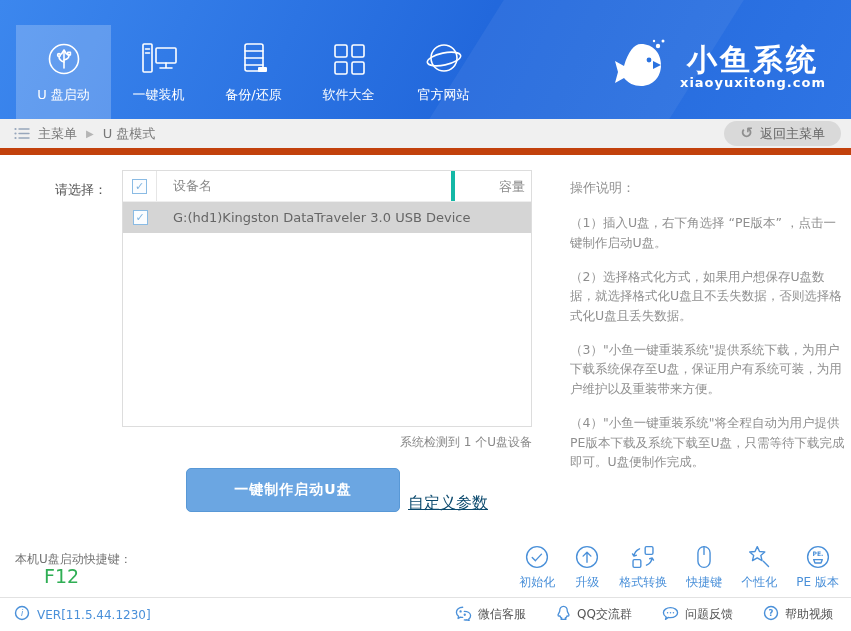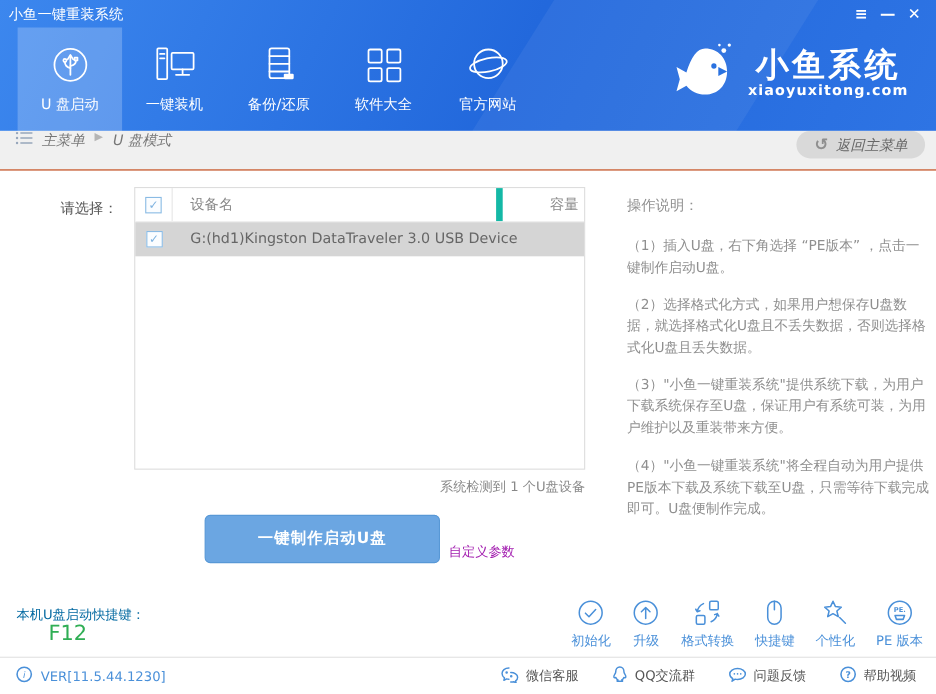--- a/index.html
+++ b/index.html
@@ -32,59 +32,59 @@
     justify-content:center; gap:9px; color:#fff; font-size:13px; cursor:pointer;
   }
   .nav-tab.active { background:rgba(255,255,255,0.22); }
   .nav-icon svg { display:block; }
   .brand { position:absolute; top:34px; left:608px; display:flex; align-items:center; gap:10px; color:#fff; }
   .brand-name { font-size:30px; font-weight:bold; letter-spacing:3px; line-height:1.05;text-align:center; }
   .brand-domain { font-size:13px; font-weight:bold; letter-spacing:1px; }
   
   .breadcrumb-bar {
     position:absolute; top:119px; left:0; right:0; height:36px; background:#f0f0f0;
-    border-bottom:1px solid #c2410c; display:flex; align-items:flex-start; font-size:13px; color:#777;font-style:italic;
+    border-bottom:7px solid #c2410c; display:flex; align-items:center; font-size:13px; color:#777;
   }
   .crumb-list-icon { margin-left:14px; margin-right:8px; display:flex; }
   .crumb-sep { color:#b5b5b5; font-size:10px; margin:0 9px; }
   .back-btn {
     margin-left:auto; margin-right:10px; height:25px; border-radius:13px; background:#d9d9d9;
     display:flex; align-items:center; gap:7px; padding:0 16px; font-size:13px; color:#666; cursor:pointer;
   }
   .back-arrow { color:#8f8f8f; font-size:15px; font-weight:bold; line-height:1; }
   
   .select-label { position:absolute; left:55px; top:181px; font-size:13px; color:#555; }
   .device-table {
     position:absolute; left:122px; top:170px; width:410px; height:257px;
     border:1px solid #ddd; background:#fff;
   }
   .t-header { height:31px; display:flex; align-items:center; color:#888; font-size:13px; border-bottom:1px solid #eee; }
   .t-row { height:31px; display:flex; align-items:center; background:#d5d5d5; color:#666; font-size:13px; cursor:pointer; }
   .cb-cell { width:34px; display:flex; justify-content:center; align-items:center; align-self:stretch; }
   .t-header .cb-cell { border-right:1px solid #e6e6e6; }
   .name-cell { flex:1; padding-left:16px; white-space:nowrap; overflow:hidden; }
   .cap-cell { width:80px; text-align:center; align-self:stretch; line-height:31px; }
-  .t-header .cap-cell { border-left:6px solid #14b8a6;padding-left:38px; }
+  .t-header .cap-cell { border-left:4px solid #14b8a6;padding-left:38px; }
   .checkbox {
     width:15px; height:15px; border:1px solid #8abbe4; background:#fbfdff; color:#7fb3e0;
     font-size:11px; line-height:13px; text-align:center; cursor:pointer; display:inline-block;
   }
   .detect-text { position:absolute; left:122px; top:434px; width:410px; text-align:right; font-size:12px; color:#888; }
   .make-button {
     position:absolute; left:186px; top:468px; width:214px; height:44px;
     background:#6ba6e2; border:1px solid #5898d6; border-radius:5px; color:#fff;
     font-size:14px; font-weight:bold; letter-spacing:1px;
     display:flex; align-items:center; justify-content:center; cursor:pointer;
   }
-  .custom-link { position:absolute; left:408px; top:493px; font-size:12px; color:#a21caf; cursor:pointer; }
+  .custom-link { position:absolute; left:408px; top:493px; font-size:16px; color:#0c4a6e; cursor:pointer;text-decoration:underline; }
   .instructions { position:absolute; left:570px; top:178px; width:278px; font-size:12.5px; color:#8f8f8f; line-height:1.55; }
   .instr-title { margin-bottom:15px; font-size:13px; }
   .instructions p { margin-bottom:15px; }
   
-  .hotkey-label { position:absolute; left:15px; top:551px; font-size:12px; color:#0369a1; }
+  .hotkey-label { position:absolute; left:15px; top:551px; font-size:12px; color:#737373; }
   .hotkey-value { position:absolute; left:44px; top:565px; font-size:19px; color:#2fae54; }
   .tools { position:absolute; right:12px; top:543px; display:flex; gap:19px;margin-left:40px; }
   .tool { display:flex; flex-direction:column; align-items:center; gap:4px; color:#4a90d9; font-size:12px; cursor:pointer; }
   .tool .nav-icon { height:27px; display:flex; align-items:flex-end; }
   
   .statusbar {
     position:absolute; left:0; right:0; bottom:0; height:34px; background:#fff;
     border-top:1px solid #e2e2e2; display:flex; align-items:center;
   }
   .version { display:flex; align-items:center; gap:7px; padding-left:14px; color:#4a90d9; font-size:12px; cursor:pointer; }
@@ -93,28 +93,20 @@
   
   svg.sicon { fill:none; stroke:currentColor; stroke-width:1.6; stroke-linecap:round; stroke-linejoin:round; }
 </style>
 </head>
 <body>
 
 <div class="window">
 
   <div class="header">
     <div class="sheen"></div>
-    <div class="titlebar">
-      <span class="window-title">小鱼一键重装系统</span>
-      <div class="window-controls">
-        <span class="win-btn">≡</span>
-        <span class="win-btn">—</span>
-        <span class="win-btn">✕</span>
-      </div>
-    </div>
 
     <div class="nav">
       <div class="nav-tab active">
         <span class="nav-icon">
           <svg class="sicon" width="36" height="36" viewBox="0 0 36 36">
             <circle cx="18" cy="18" r="14.5"></circle>
             <path d="M18 27 V10"></path>
               <path d="M15.5 13 L18 9 L20.5 13"></path>
             <path d="M18 21 C13.5 19.5 13 17.5 13 15.5"></path>
               <circle cx="13" cy="14" r="1.4"></circle>

